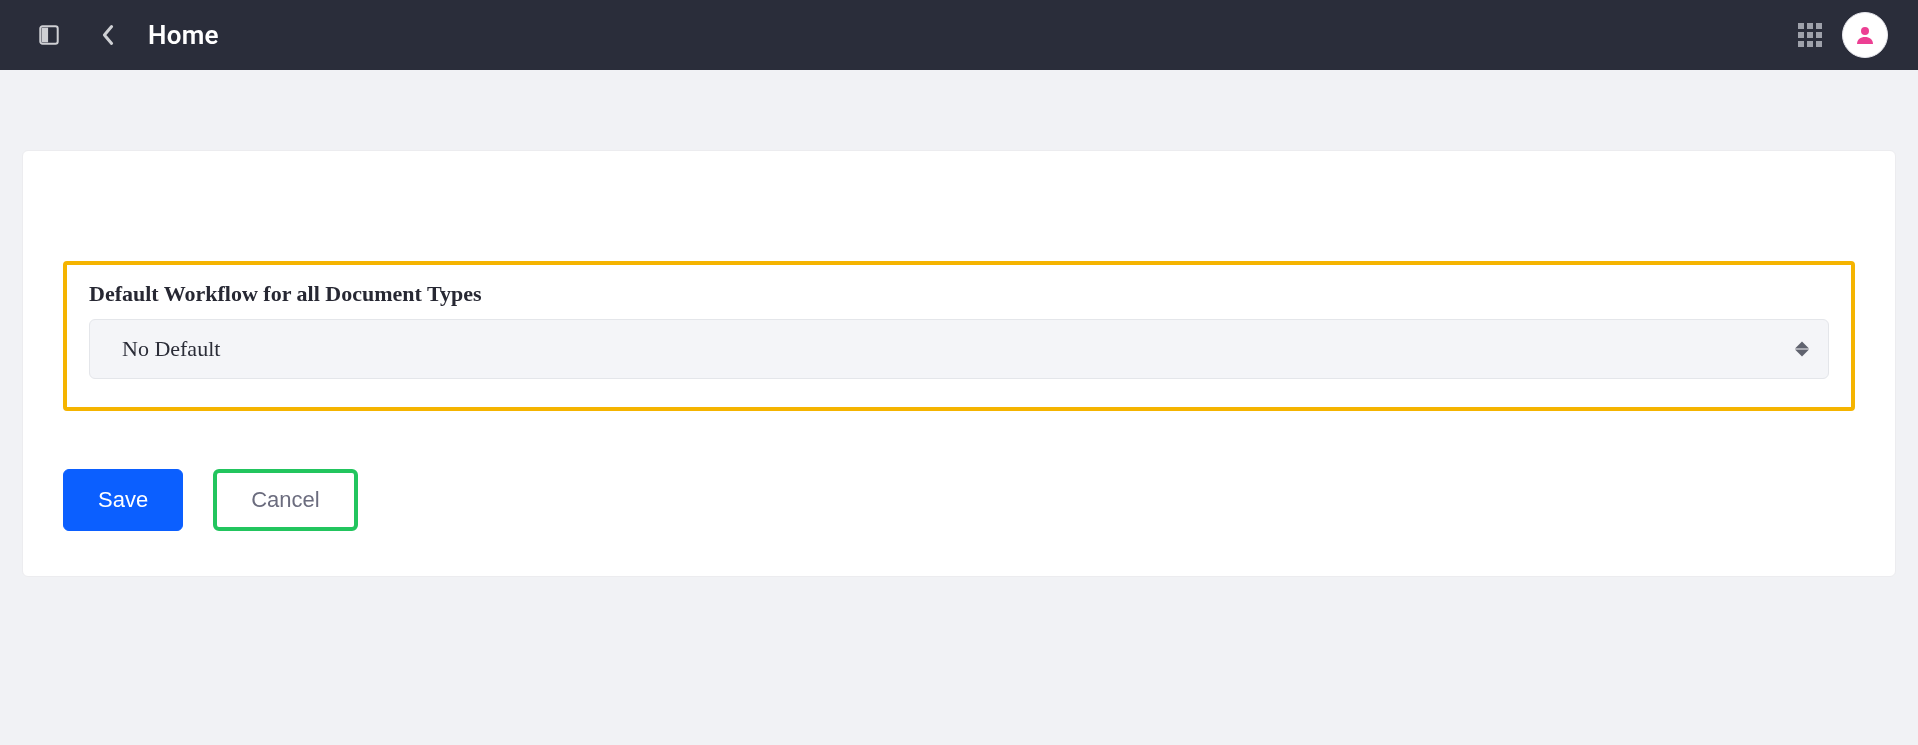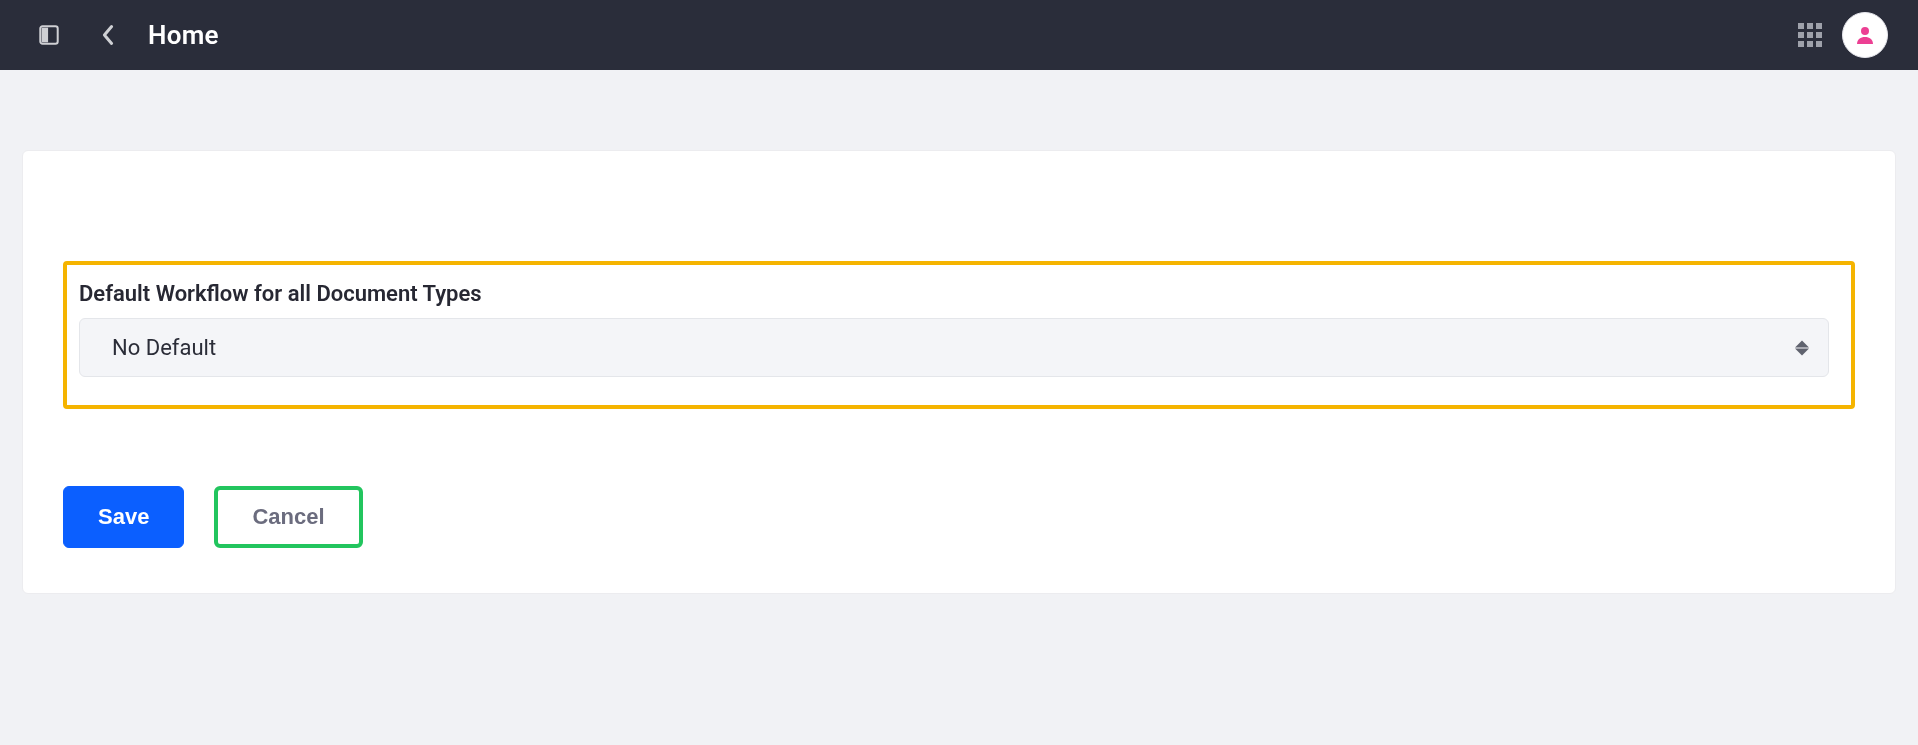--- a/index.html
+++ b/index.html
@@ -67,22 +67,23 @@
     .card {
       background: #fff;
       border: 1px solid #ececef;
       border-radius: 6px;
       padding: 110px 40px 45px 40px;
     }
 
     .highlight-box {
       border: 4px solid #f5b400;
       border-radius: 4px;
-      padding: 16px 22px 28px 12px;
-      margin-bottom: 77px;
+      padding: 16px 22px 28px 22px;
+      margin-bottom: 58px;
+      font-family: Liberation Serif, serif;
     }
     .form-label {
       font-size: 22px;
       font-weight: 600;
       color: #272833;
       margin-bottom: 12px;
       display: block;
     }
     .select-wrap { position: relative; }
     .select-field {
@@ -116,21 +117,21 @@
     .select-sort-icon .tri.up { border-bottom: 7px solid #60636f; }
     .select-sort-icon .tri.down { border-top: 7px solid #60636f; }
 
     .actions {
       display: flex;
       gap: 30px;
       margin-top: 0;
     }
     .btn {
       font-size: 22px;
-      font-weight: 700;
+      font-weight: 400;
       border-radius: 6px;
       padding: 16px 34px;
       cursor: pointer;
       border: 1px solid transparent;
       line-height: 1;
     }
     .btn-primary {
       background: #0b5fff;
       color: #fff;
       border-color: #0b5fff;

